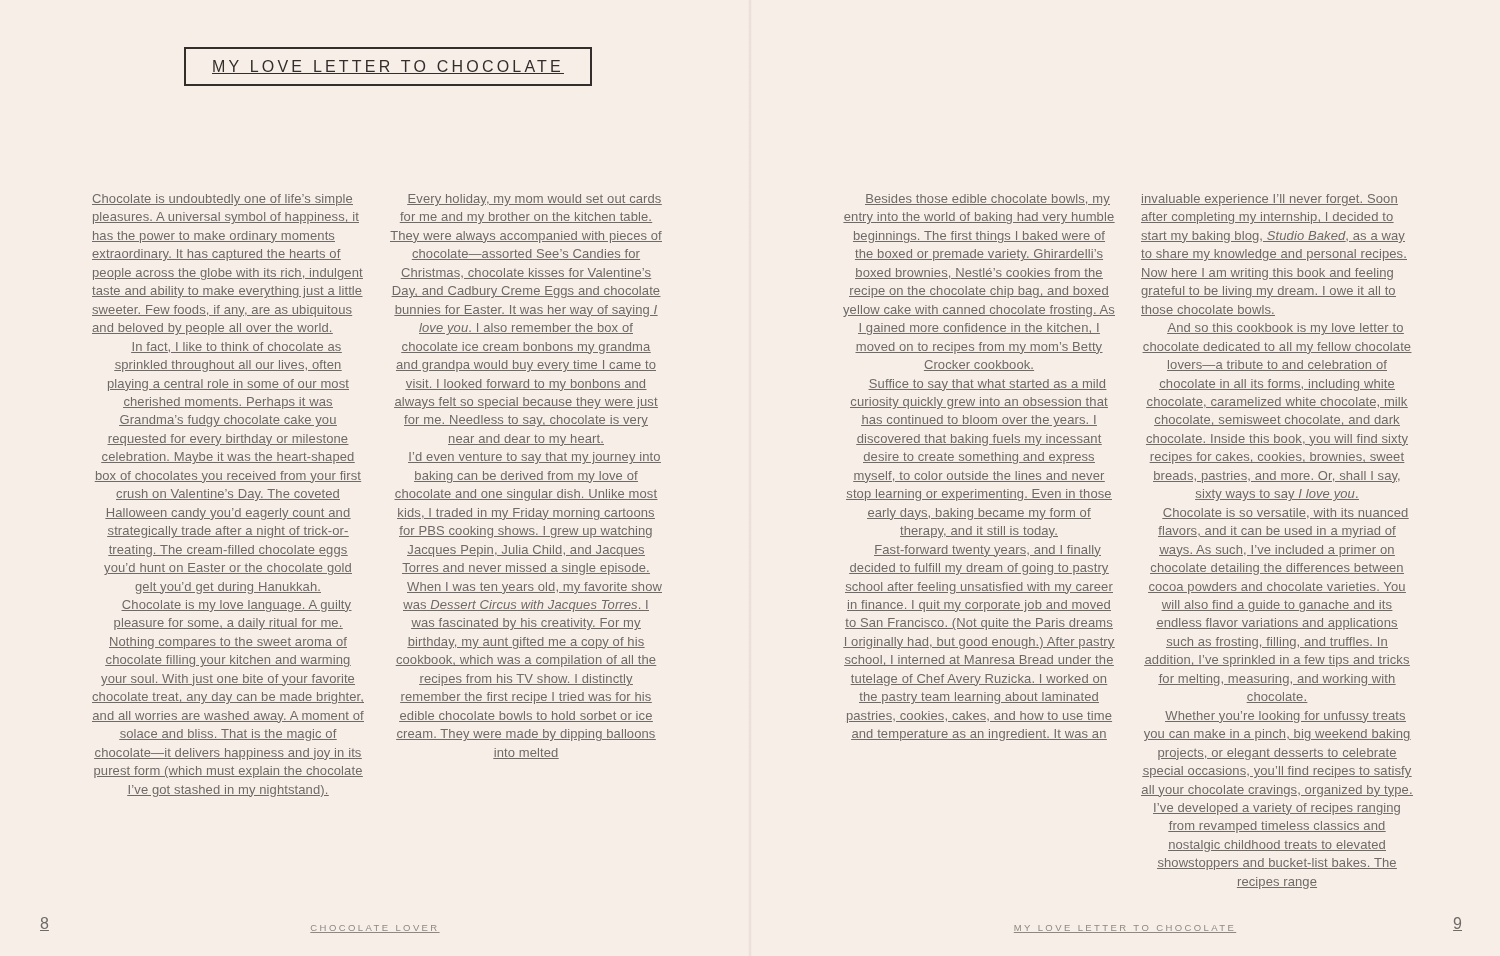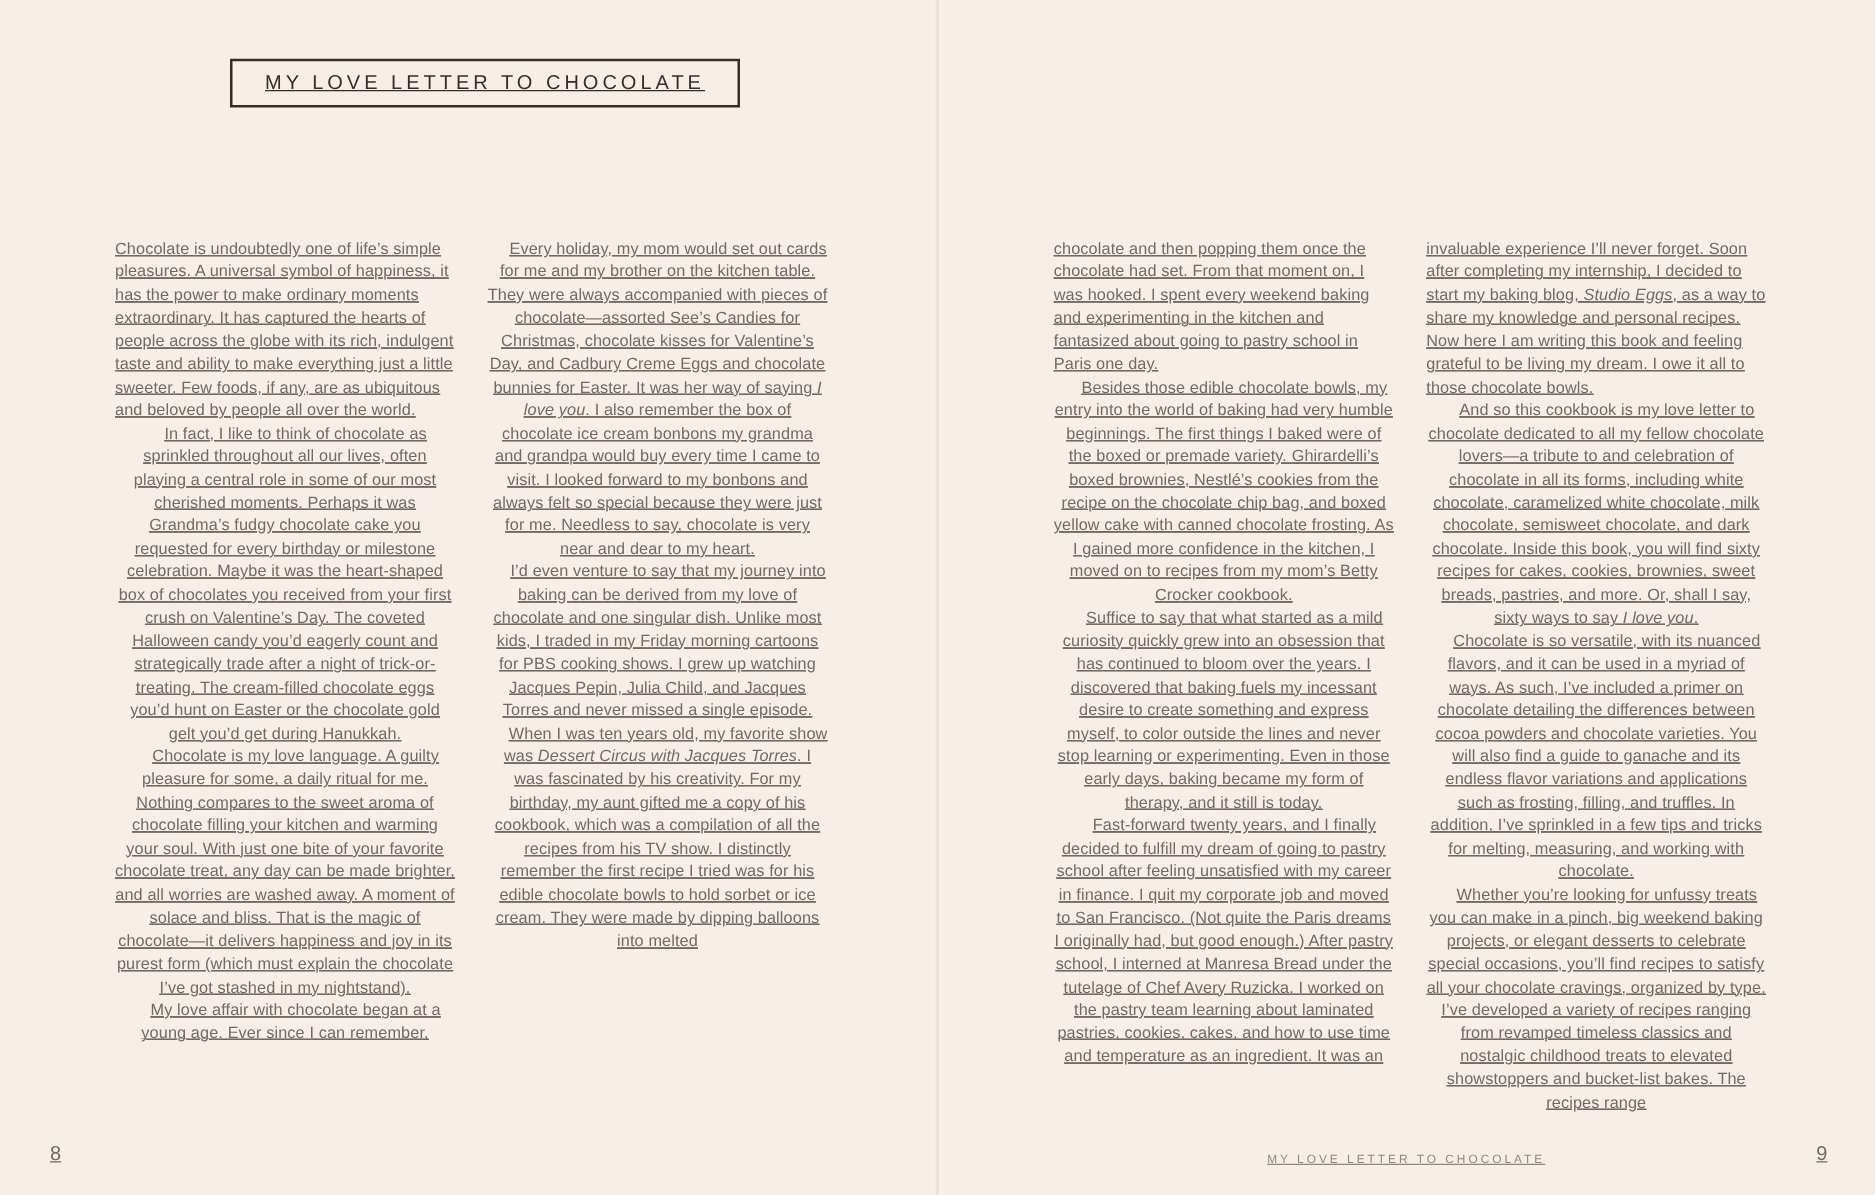--- a/index.html
+++ b/index.html
@@ -57,40 +57,39 @@
 <div class="spread">
 
   <div class="gutter"></div>
 
   <div class="title-box">MY LOVE LETTER TO CHOCOLATE</div>
 
   <div class="column col-0">
       <p class="para"><span>Chocolate is undoubtedly one of life’s simple pleasures. A universal symbol of happiness, it has the power to make ordinary moments extraordinary. It has captured the hearts of people across the globe with its rich, indulgent taste and ability to make everything just a little sweeter. Few foods, if any, are as ubiquitous and beloved by people all over the world.</span></p>
       <p class="para indent"><span>In fact, I like to think of chocolate as sprinkled throughout all our lives, often playing a central role in some of our most cherished moments. Perhaps it was Grandma’s fudgy chocolate cake you requested for every birthday or milestone celebration. Maybe it was the heart-shaped box of chocolates you received from your first crush on Valentine’s Day. The coveted Halloween candy you’d eagerly count and strategically trade after a night of trick-or-treating. The cream-filled chocolate eggs you’d hunt on Easter or the chocolate gold gelt you’d get during Hanukkah.</span></p>
       <p class="para indent"><span>Chocolate is my love language. A guilty pleasure for some, a daily ritual for me. Nothing compares to the sweet aroma of chocolate filling your kitchen and warming your soul. With just one bite of your favorite chocolate treat, any day can be made brighter, and all worries are washed away. A moment of solace and bliss. That is the magic of chocolate—it delivers happiness and joy in its purest form (which must explain the chocolate I’ve got stashed in my nightstand).</span></p>
-      <p class="para indent"><span>My love affair with chocolate began at a young age. Ever since I can remember,</span></p>
     </div>
   <div class="column col-1">
       <p class="para indent"><span>Every holiday, my mom would set out cards for me and my brother on the kitchen table. They were always accompanied with pieces of chocolate—assorted See’s Candies for Christmas, chocolate kisses for Valentine’s Day, and Cadbury Creme Eggs and chocolate bunnies for Easter. It was her way of saying </span><span class="italic">I love you</span><span>. I also remember the box of chocolate ice cream bonbons my grandma and grandpa would buy every time I came to visit. I looked forward to my bonbons and always felt so special because they were just for me. Needless to say, chocolate is very near and dear to my heart.</span></p>
       <p class="para indent"><span>I’d even venture to say that my journey into baking can be derived from my love of chocolate and one singular dish. Unlike most kids, I traded in my Friday morning cartoons for PBS cooking shows. I grew up watching Jacques Pepin, Julia Child, and Jacques Torres and never missed a single episode.</span></p>
       <p class="para indent"><span>When I was ten years old, my favorite show was </span><span class="italic">Dessert Circus with Jacques Torres</span><span>. I was fascinated by his creativity. For my birthday, my aunt gifted me a copy of his cookbook, which was a compilation of all the recipes from his TV show. I distinctly remember the first recipe I tried was for his edible chocolate bowls to hold sorbet or ice cream. They were made by dipping balloons into melted</span></p>
     </div>
   <div class="column col-2">
-      <p class="para"><span>chocolate and then popping them once the chocolate had set. From that moment on, I was hooked. I spent every weekend baking and experimenting in the kitchen and fantasized about going to pastry school in Paris one day.</span></p>
       <p class="para indent"><span>Besides those edible chocolate bowls, my entry into the world of baking had very humble beginnings. The first things I baked were of the boxed or premade variety. Ghirardelli’s boxed brownies, Nestlé’s cookies from the recipe on the chocolate chip bag, and boxed yellow cake with canned chocolate frosting. As I gained more confidence in the kitchen, I moved on to recipes from my mom’s Betty Crocker cookbook.</span></p>
       <p class="para indent"><span>Suffice to say that what started as a mild curiosity quickly grew into an obsession that has continued to bloom over the years. I discovered that baking fuels my incessant desire to create something and express myself, to color outside the lines and never stop learning or experimenting. Even in those early days, baking became my form of therapy, and it still is today.</span></p>
       <p class="para indent"><span>Fast-forward twenty years, and I finally decided to fulfill my dream of going to pastry school after feeling unsatisfied with my career in finance. I quit my corporate job and moved to San Francisco. (Not quite the Paris dreams I originally had, but good enough.) After pastry school, I interned at Manresa Bread under the tutelage of Chef Avery Ruzicka. I worked on the pastry team learning about laminated pastries, cookies, cakes, and how to use time and temperature as an ingredient. It was an</span></p>
     </div>
   <div class="column col-3">
-      <p class="para"><span>invaluable experience I’ll never forget. Soon after completing my internship, I decided to start my baking blog, </span><span class="italic">Studio Eggs</span><span>, as a way to share my knowledge and personal recipes. Now here I am writing this book and feeling grateful to be living my dream. I owe it all to those chocolate bowls.</span></p>
+      <p class="para"><span>invaluable experience I’ll never forget. Soon after completing my internship, I decided to start my baking blog, </span><span class="italic">Studio Baked</span><span>, as a way to share my knowledge and personal recipes. Now here I am writing this book and feeling grateful to be living my dream. I owe it all to those chocolate bowls.</span></p>
       <p class="para indent"><span>And so this cookbook is my love letter to chocolate dedicated to all my fellow chocolate lovers—a tribute to and celebration of chocolate in all its forms, including white chocolate, caramelized white chocolate, milk chocolate, semisweet chocolate, and dark chocolate. Inside this book, you will find sixty recipes for cakes, cookies, brownies, sweet breads, pastries, and more. Or, shall I say, sixty ways to say </span><span class="italic">I love you</span><span>.</span></p>
       <p class="para indent"><span>Chocolate is so versatile, with its nuanced flavors, and it can be used in a myriad of ways. As such, I’ve included a primer on chocolate detailing the differences between cocoa powders and chocolate varieties. You will also find a guide to ganache and its endless flavor variations and applications such as frosting, filling, and truffles. In addition, I’ve sprinkled in a few tips and tricks for melting, measuring, and working with chocolate.</span></p>
       <p class="para indent"><span>Whether you’re looking for unfussy treats you can make in a pinch, big weekend baking projects, or elegant desserts to celebrate special occasions, you’ll find recipes to satisfy all your chocolate cravings, organized by type. I’ve developed a variety of recipes ranging from revamped timeless classics and nostalgic childhood treats to elevated showstoppers and bucket-list bakes. The recipes range</span></p>
     </div>
 
   <div class="page-num page-num-left">8</div>
 
+  <div class="footer-label footer-left">CHOCOLATE LOVER</div>
 
   <div class="footer-label footer-right">MY LOVE LETTER TO CHOCOLATE</div>
 
   <div class="page-num page-num-right">9</div>
 
 </div>
 
 </body></html>

